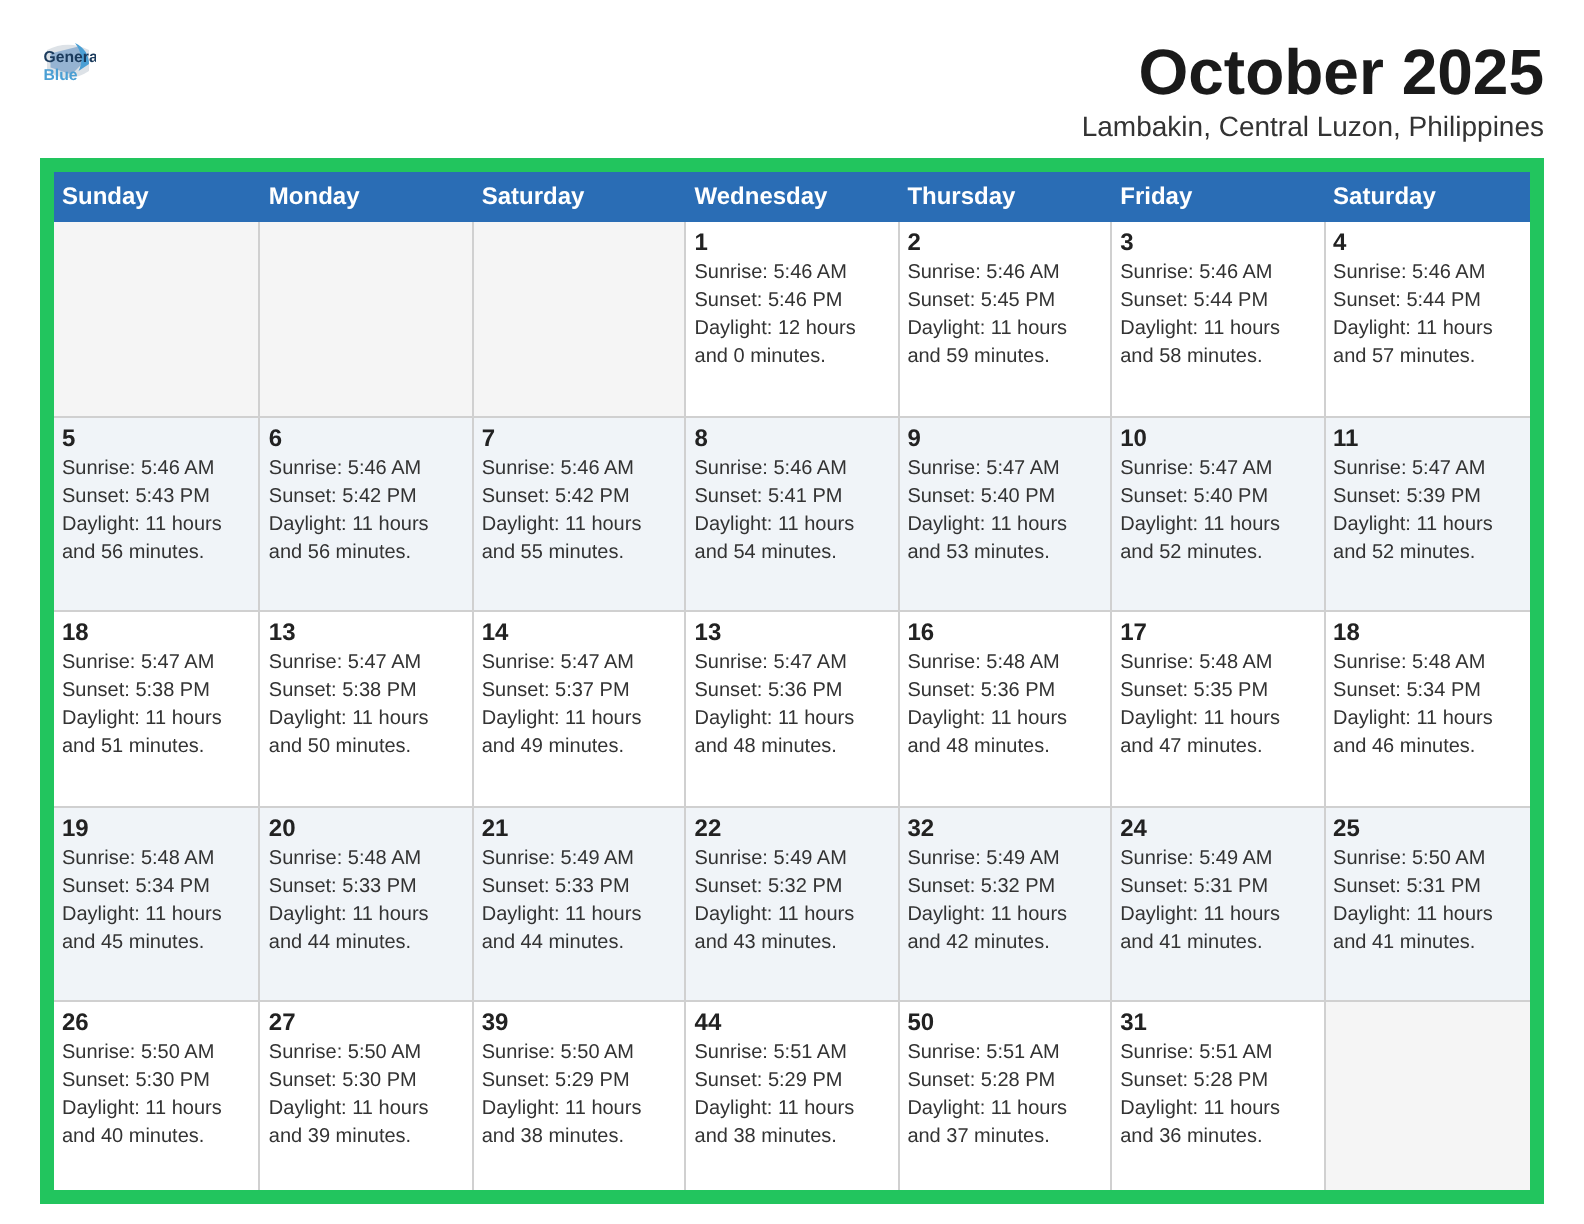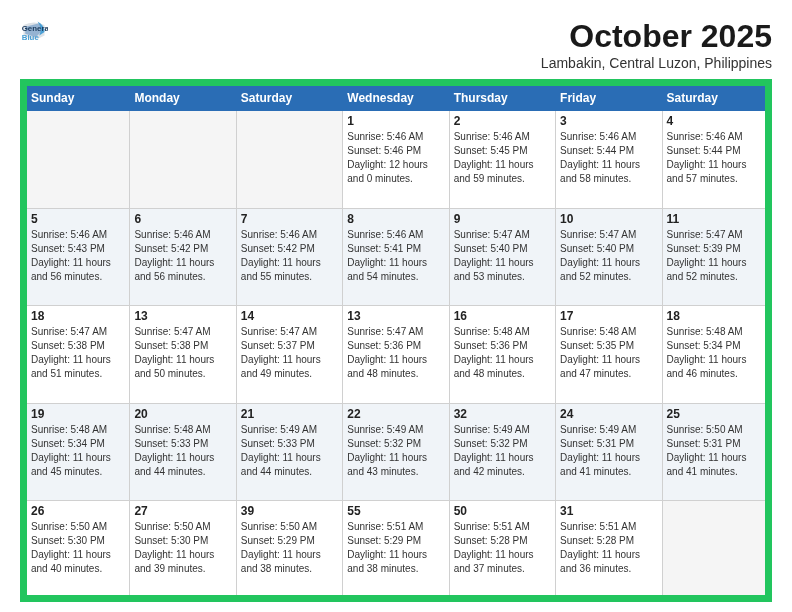--- a/index.html
+++ b/index.html
@@ -322,21 +322,21 @@
 and 39 minutes.</div>
           </td>
           <td>
             <div class="day-number">39</div>
             <div class="day-info" style="white-space: pre-line;">Sunrise: 5:50 AM
 Sunset: 5:29 PM
 Daylight: 11 hours
 and 38 minutes.</div>
           </td>
           <td>
-            <div class="day-number">55</div>
+            <div class="day-number">44</div>
             <div class="day-info" style="white-space: pre-line;">Sunrise: 5:51 AM
 Sunset: 5:29 PM
 Daylight: 11 hours
 and 38 minutes.</div>
           </td>
           <td>
             <div class="day-number">50</div>
             <div class="day-info" style="white-space: pre-line;">Sunrise: 5:51 AM
 Sunset: 5:28 PM
 Daylight: 11 hours

